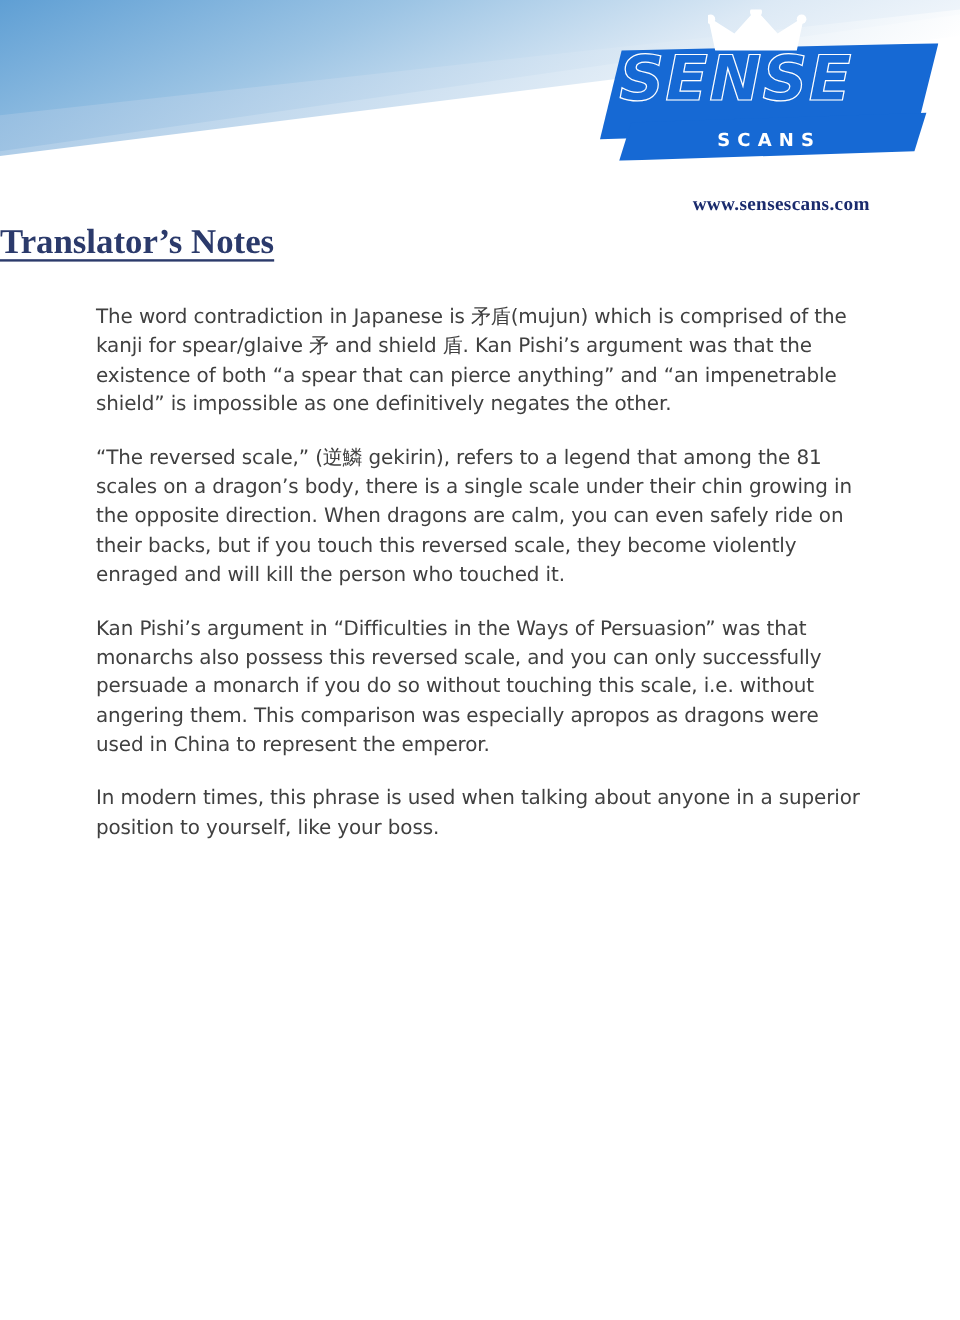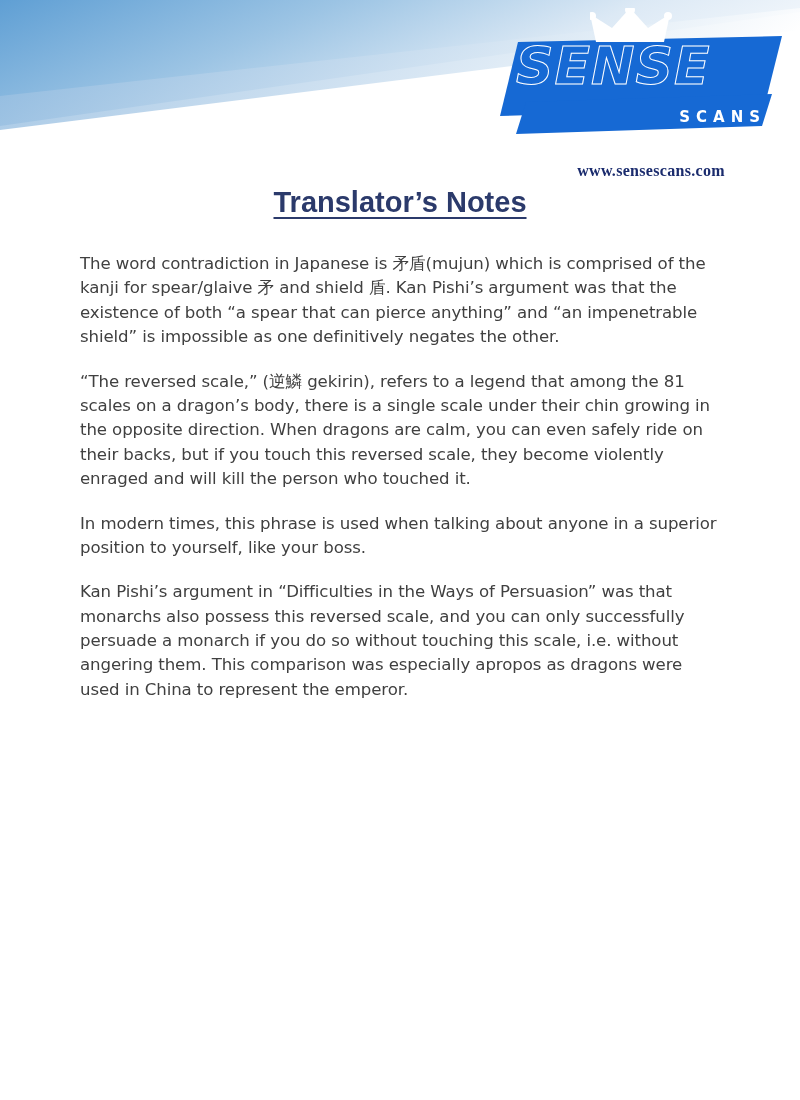--- a/index.html
+++ b/index.html
@@ -56,21 +56,21 @@
     letter-spacing: 1px;
     color: #1669d4;
     -webkit-text-stroke: 1px #ffffff;
     line-height: 1;
   }
   .logo-sub {
     position: absolute;
     top: 94px;
     left: 36px;
     width: 250px;
-    text-align: right;
+    text-align: center;
     font-family: "DejaVu Sans", sans-serif;
     font-weight: bold;
     font-size: 15px;
     letter-spacing: 6px;
     color: #ffffff;
   }
   .logo-url {
     position: absolute;
     top: 148px;
     left: 16px;
@@ -89,22 +89,22 @@
     top: 0;
     left: 0;
     width: 800px;
     height: 1100px;
   }
   .doc-title {
     position: absolute;
     top: 186px;
     left: 0;
     width: 800px;
-    text-align: center;
-    font-family: Liberation Sans, sans-serif;
+    text-align: left;
+    font-family: Liberation Serif, serif;
     font-weight: bold;
     font-size: 29px;
     color: #2b3a6b;
     text-decoration: underline;
     text-underline-offset: 5px;
   }
   .body-copy {
     position: absolute;
     top: 252px;
     left: 80px;
@@ -162,17 +162,17 @@
     <div class="logo-word">SENSE</div>
     <div class="logo-sub">SCANS</div>
     <div class="logo-url">www.sensescans.com</div>
   </div>
 
   <div class="doc-title">Translator’s Notes</div>
 
   <div class="body-copy">
     <p>The word contradiction in Japanese is 矛盾(mujun) which is comprised of the kanji for spear/glaive 矛 and shield 盾. Kan Pishi’s argument was that the existence of both “a spear that can pierce anything” and “an impenetrable shield” is impossible as one definitively negates the other.</p>
     <p>“The reversed scale,” (逆鱗 gekirin), refers to a legend that among the 81 scales on a dragon’s body, there is a single scale under their chin growing in the opposite direction. When dragons are calm, you can even safely ride on their backs, but if you touch this reversed scale, they become violently enraged and will kill the person who touched it.</p>
+    <p>Kan Pishi’s argument in “Difficulties in the Ways of Persuasion” was that monarchs also possess this reversed scale, and you can only successfully persuade a monarch if you do so without touching this scale, i.e. without angering them. This comparison was especially apropos as dragons were used in China to represent the emperor.</p>
     <p>In modern times, this phrase is used when talking about anyone in a superior position to yourself, like your boss.</p>
-    <p>Kan Pishi’s argument in “Difficulties in the Ways of Persuasion” was that monarchs also possess this reversed scale, and you can only successfully persuade a monarch if you do so without touching this scale, i.e. without angering them. This comparison was especially apropos as dragons were used in China to represent the emperor.</p>
   </div>
 
 </div>
 
 </body></html>

